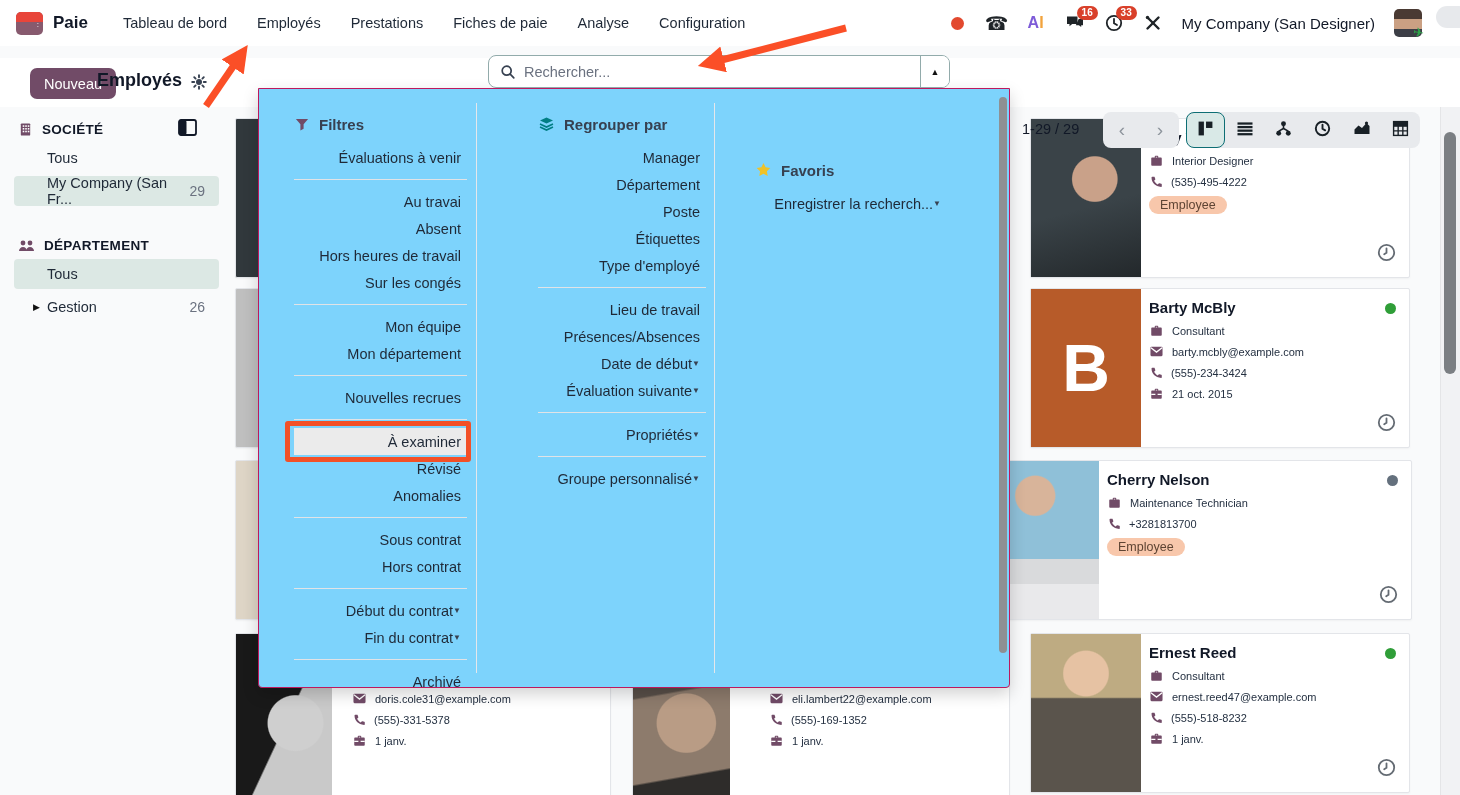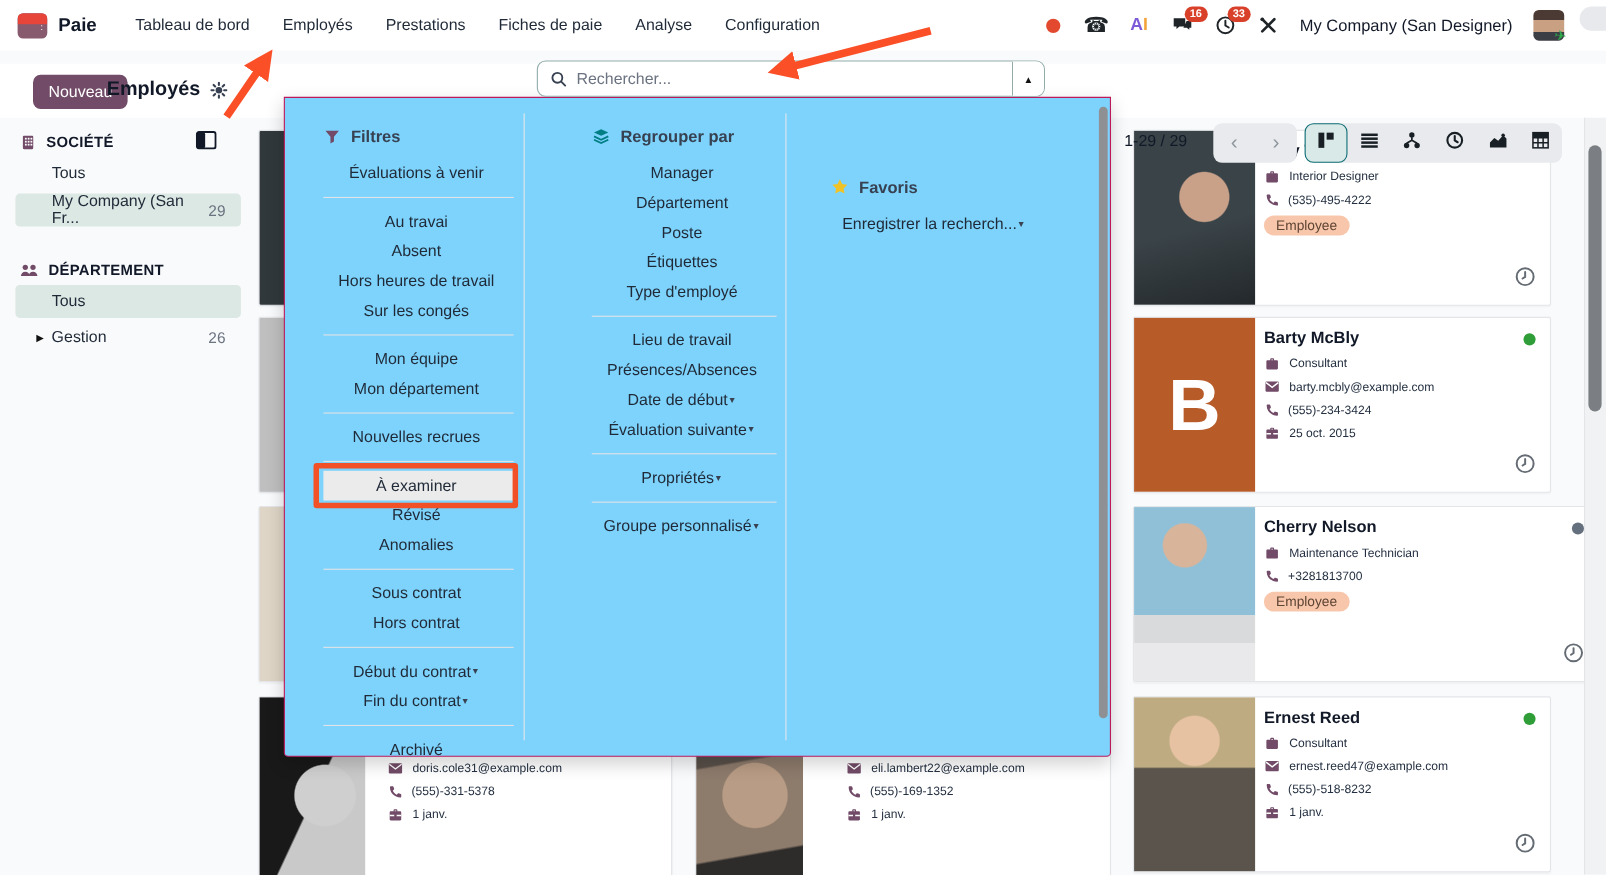--- a/index.html
+++ b/index.html
@@ -65,21 +65,21 @@
   .crow svg { flex:0 0 auto; }
   .tag { display:inline-block; background:#f8c7ab; color:#5e4433; font-size:12.5px; padding:2px 11px; border-radius:11px; margin-top:4px; }
   .letter-avatar { display:flex; align-items:center; justify-content:center; color:#fff; font-size:66px; font-weight:bold; }
   .frag { position:absolute; font-size:13.5px; color:#243041; }
   .frag-pill { position:absolute; width:32px; height:21px; border:1px solid #d8dadd; background:#fdfdfd; border-radius:11px; color:#4b5563; font-size:12.5px; display:flex; align-items:center; justify-content:flex-end; padding-right:7px; }
 
   
   .dropdown { position:absolute; left:258px; top:88px; width:752px; height:600px; background:#7dd3fc; border:1px solid #be185d; border-radius:0 0 4px 4px; box-shadow:0 6px 16px rgba(0,0,0,.18); z-index:10; }
   .dd-col { position:absolute; top:22px; }
   .dd-head { display:flex; align-items:center; gap:9px; font-size:15px; font-weight:bold; color:#374151; height:26px; margin-bottom:7px; }
-  .dd-item { font-size:14.5px; color:#1f2937; height:27px; display:flex; align-items:center; justify-content:center; cursor:pointer; padding:0 6px 0 2px; position:relative; }
+  .dd-item { font-size:14.5px; color:#1f2937; height:27px; display:flex; align-items:center; justify-content:flex-end; cursor:pointer; padding:0 6px 0 2px; position:relative; }
   .dd-item .caret { font-size:8px; color:#374151; }
   .dd-div { border-top:1px solid #e1e3e6; margin:8px 0; }
   .dd-item.hl { background:#ebebeb; }
   .dd-item.hl::after { content:''; position:absolute; left:-9px; right:-4px; top:-7px; bottom:-7px; border:5px solid #f25027; border-radius:3px; pointer-events:none; }
   .vdiv { position:absolute; top:14px; bottom:14px; width:1px; background:#e5e7eb; }
   .dd-scroll { position:absolute; right:2px; top:8px; width:8px; height:556px; background:#8e9093; border-radius:4px; }
 
   
   .page-scroll-track { position:absolute; right:20px; top:60px; width:20px; bottom:0; background:#f1f2f4; border-left:1px solid #e4e5e7; right:0; }
   .page-scroll-thumb { position:absolute; right:4px; top:72px; width:12px; height:242px; background:#7b7f83; border-radius:6px; cursor:pointer; }
@@ -402,29 +402,29 @@
             <path fill="#714b67" d="M3.7 2h2.1c.3 0 .6.2.7.5l.7 2.2c.1.3 0 .6-.2.8L5.8 6.7c.9 1.8 2.3 3.2 4.1 4.1l1.2-1.2c.2-.2.5-.3.8-.2l2.2.7c.3.1.5.4.5.7v2.1c0 .4-.3.8-.8.7C7.3 13.3 2.7 8.7 2.9 2.7c0-.4.4-.7.8-.7z"></path>
           </svg>
           <span>(555)-234-3424</span>
         </div>
         <div class="crow">
           <svg width="15" height="14" viewBox="0 0 16 16">
             <path fill="#714b67" d="M6 4V2.9c0-.5.4-.9.9-.9h2.2c.5 0 .9.4.9.9V4h2.9c.6 0 1.1.5 1.1 1.1v7.3c0 .6-.5 1.1-1.1 1.1H3.1c-.6 0-1.1-.5-1.1-1.1V5.1C2 4.5 2.5 4 3.1 4H6zm1.2-.8V4h1.6v-.8H7.2z"></path>
             <path fill="#fff" d="M2 7.6h5v1.6H2zM9 7.6h5v1.6H9z"></path>
             <path fill="#714b67" d="M7 7h2v2.6H7z"></path>
           </svg>
-          <span>25 oct. 2015</span>
+          <span>21 oct. 2015</span>
         </div>
       </div>
       <span class="clock-corner"><svg width="19" height="19" viewBox="0 0 18 18">
           <circle cx="9" cy="9" r="7.3" fill="none" stroke="#646b73" stroke-width="1.7"></circle>
           <path d="M9 5v4.2L6.8 10.6" fill="none" stroke="#646b73" stroke-width="1.7" stroke-linecap="round"></path>
         </svg></span>
     </div>
-    <div class="card" style="left: 1030px; top: 460px; width: 424px; height: 160px;">
+    <div class="card" style="left: 988px; top: 460px; width: 424px; height: 160px;">
       <div class="photo" style="width:110px;background:radial-gradient(circle at 42% 22%, #d8b49a 0 14%, transparent 15%), linear-gradient(180deg,#8fc0d8 0 62%, #d9dadc 62% 78%, #e9e9eb 78%)"></div>
       <div class="status-dot dot-gray"></div>
       <div class="body" style="left:118px;right:12px;"><div class="name">Cherry Nelson</div><div class="crow">
           <svg width="15" height="14" viewBox="0 0 16 16">
             <path fill="#714b67" d="M6 4V2.9c0-.5.4-.9.9-.9h2.2c.5 0 .9.4.9.9V4h2.9c.6 0 1.1.5 1.1 1.1v7.3c0 .6-.5 1.1-1.1 1.1H3.1c-.6 0-1.1-.5-1.1-1.1V5.1C2 4.5 2.5 4 3.1 4H6zm1.2-.8V4h1.6v-.8H7.2z"></path>
           </svg>
           <span>Maintenance Technician</span>
         </div><div class="crow">
           <svg width="14" height="14" viewBox="0 0 16 16">
             <path fill="#714b67" d="M3.7 2h2.1c.3 0 .6.2.7.5l.7 2.2c.1.3 0 .6-.2.8L5.8 6.7c.9 1.8 2.3 3.2 4.1 4.1l1.2-1.2c.2-.2.5-.3.8-.2l2.2.7c.3.1.5.4.5.7v2.1c0 .4-.3.8-.8.7C7.3 13.3 2.7 8.7 2.9 2.7c0-.4.4-.7.8-.7z"></path>

